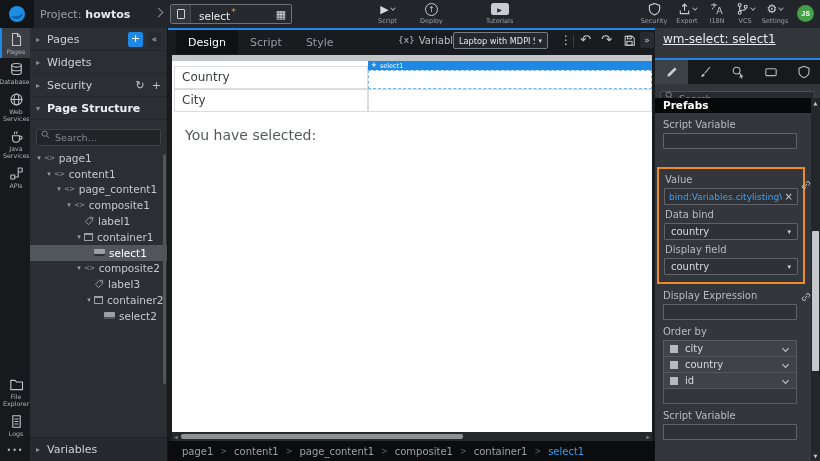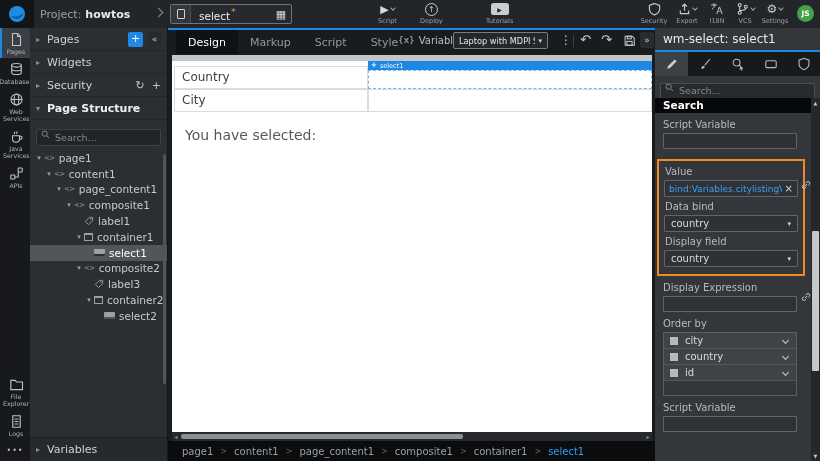--- a/index.html
+++ b/index.html
@@ -19,21 +19,21 @@
   .star{color:#f0a23c;font-size:9px;vertical-align:super;margin-left:1px;}
   .ps-grid{width:20px;text-align:center;color:#d4d7da;font-size:11px;}
   .tb-act{position:absolute;top:2px;display:flex;flex-direction:column;align-items:center;cursor:pointer;}
   .tb-act .ic{height:14px;display:flex;align-items:center;justify-content:center;color:#c9cdd1;}
   .tb-act .lb{font-size:6.5px;color:#9ba0a6;margin-top:1px;white-space:nowrap;}
   .minichev{display:inline-block;width:4px;height:4px;border-right:1.2px solid #9ba0a6;border-bottom:1.2px solid #9ba0a6;transform:rotate(45deg);margin-left:2px;margin-bottom:2px;}
   .playic{color:#d8dbde;font-size:11px;line-height:11px;}
   .deploy-c{width:13px;height:13px;border:1.2px solid #c9cdd1;border-radius:50%;display:flex;align-items:center;justify-content:center;font-size:8px;color:#c9cdd1;}
   .tut-b{width:18px;height:12px;background:#c9cdd1;border-radius:2.5px;display:flex;align-items:center;justify-content:center;color:#22262a;font-size:6px;}
   .rcluster{position:absolute;right:4px;top:2px;display:flex;align-items:flex-start;}
-  .avatar{width:17px;height:17px;border-radius:50%;background:#43a047;color:#fff;font-size:7.5px;font-weight:bold;display:flex;align-items:center;justify-content:center;margin:3px 2px 0 6px;cursor:pointer;}
+  .avatar{width:17px;height:17px;border-radius:50%;background:#43a047;color:#fff;font-size:7.5px;font-weight:bold;display:flex;align-items:center;justify-content:center;margin:3px 2px 0 6px;cursor:pointer;font-family:Liberation Mono, monospace;}
   svg.tbic{stroke:#c9cdd1;fill:none;stroke-width:1.2;}
 
   
   .actbar{position:absolute;top:28px;left:0;width:30px;bottom:0;background:#17191c;display:flex;flex-direction:column;}
   .act-item{padding:4px 0 3px;display:flex;flex-direction:column;align-items:center;cursor:pointer;border-left:2px solid transparent;}
   .act-item .albl{font-size:6.3px;color:#aeb2b6;text-align:center;line-height:7px;margin-top:1px;}
   .act-item.active{background:#3a3f45;border-left:2px solid #1e88e5;}
   .act-spacer{flex:1;}
   svg.aic{stroke:#bfc3c8;fill:none;stroke-width:1.1;}
   .dots{color:#aeb2b6;font-size:8px;text-align:center;padding:6px 0;letter-spacing:1px;}
@@ -93,36 +93,36 @@
   .hscroll{position:absolute;left:4px;right:3px;bottom:20px;height:9px;background:#26282c;display:flex;align-items:center;}
   .hs-arrow{width:8px;text-align:center;color:#8d9195;font-size:6px;cursor:pointer;}
   .hs-thumb{position:absolute;left:9px;top:2px;width:282px;height:5px;background:#8d9195;border-radius:2px;cursor:pointer;}
   .bcrumb{position:absolute;left:0;right:0;bottom:0;height:20px;background:#0b0c0e;display:flex;align-items:center;padding-left:14px;gap:7px;}
   .bc-item{font-size:10px;color:#9aa0a5;cursor:pointer;}
   .bc-item.cur{color:#2f9ef5;}
   .bc-sep{font-size:8px;color:#62676c;}
 
   
   .inspector{position:absolute;top:28px;left:655px;right:0;bottom:0;background:#33373b;}
-  .insp-title{height:22px;line-height:22px;padding-left:8px;font-size:12px;color:#e8eaec;}
+  .insp-title{height:30px;line-height:22px;padding-left:8px;font-size:12px;color:#e8eaec;text-decoration:underline;}
   .insp-blue{height:2px;background:#1e88e5;}
   .insp-tabs{height:24px;background:#17191b;display:flex;}
   .itab{flex:1;display:flex;align-items:center;justify-content:center;cursor:pointer;}
   .itab.active{background:#3c4146;}
   svg.iic{stroke:#b6bac0;fill:none;stroke-width:1.1;}
   .itab.active svg.iic{stroke:#eceef0;}
   .insp-search{height:22px;padding:3px 5px;position:relative;}
   .insp-search svg{position:absolute;left:10px;top:7px;}
   .insp-search input{width:100%;height:16px;background:#272b2f;border:1px solid #4a4f54;border-radius:2px;color:#c6cacd;font-size:9.5px;padding:0 4px 0 18px;outline:none;}
   .insp-search input::placeholder{color:#83888d;}
   .insp-content{position:absolute;top:70px;left:0;right:9px;bottom:0;overflow:hidden;}
   .sec-head{height:15px;line-height:15px;background:#070809;color:#fff;font-size:10.5px;font-weight:bold;padding-left:8px;}
   .flabel{margin:6px 8px 0;font-size:10px;color:#b6babe;}
   .inp{margin:3px 14px 0 8px;height:16px;background:#2e3236;border:1px solid #60646a;border-radius:1px;cursor:text;}
-  .hl-box{margin:10px 6px 0 2px;border:2px solid #ef8b24;padding:1px 5px 7px;}
+  .hl-box{margin:18px 6px 0 2px;border:2px solid #ef8b24;padding:1px 5px 7px;}
   .hl-box .flabel{margin:4px 1px 0;}
   .bind-inp{margin-top:3px;height:17px;background:#2e3236;border:1px solid #60646a;border-radius:1px;display:flex;align-items:center;padding:0 4px;cursor:text;}
   .bind-txt{flex:1;font-size:9px;color:#3f9ff2;white-space:nowrap;overflow:hidden;}
   .clear-x{color:#cfd3d6;font-size:10px;margin-left:3px;cursor:pointer;}
   .pselect{margin-top:3px;height:17px;background:#2e3236;border:1px solid #60646a;border-radius:1px;display:flex;align-items:center;padding:0 6px;cursor:pointer;}
   .pselect .pval{flex:1;font-size:10px;color:#d7dadd;}
   .pselect .pcaret{font-size:7px;color:#d4d7da;}
   .link-a{position:absolute;right:-1px;cursor:pointer;}
   .order-box{margin:3px 14px 0 8px;height:64px;border:1px solid #5a5e63;}
   .orow{height:16px;background:#3f4348;border-bottom:1px solid #53575c;display:flex;align-items:center;padding:0 6px;cursor:pointer;}
@@ -391,21 +391,20 @@
       <span class="slbl">Variables</span>
     </div>
   </div>
 
   <div class="canvas">
     <div class="c-blueline"></div>
     <div class="c-toolbar">
       <div style="width:8px;"></div>
       <div id="canvas-tabs" style="display:flex;">
           <div class="c-tab active">Design</div>
-          <div class="c-tab">Markup</div>
           <div class="c-tab">Script</div>
           <div class="c-tab">Style</div>
         </div>
     </div>
     <div class="varbtn">
       <span class="braces">{x}</span>
       <span>Variables</span>
       <span class="minichev" style="border-color:#b9bec3;"></span>
     </div>
     <div class="devbtn">
@@ -495,21 +494,21 @@
     </div>
     <div class="insp-search">
       <svg width="9" height="9" viewBox="0 0 11 11">
           <circle cx="4.5" cy="4.5" r="3.2" stroke="#83888d" fill="none" stroke-width="1.2"></circle>
           <path d="M7 7 L10 10" stroke="#83888d" stroke-width="1.2"></path>
         </svg>
       <input type="text" placeholder="Search..." style="">
     </div>
 
     <div class="insp-content">
-      <div class="sec-head">Search</div>
+      <div class="sec-head">Prefabs</div>
       <div class="flabel">Script Variable</div>
       <div class="inp"></div>
 
       <div class="hl-box">
         <div class="flabel">Value</div>
         <div class="bind-inp">
           <span class="bind-txt">bind:Variables.citylistingVar.dataSet</span>
           <span class="clear-x">×</span>
         </div>
         <div class="flabel">Data bind</div>

